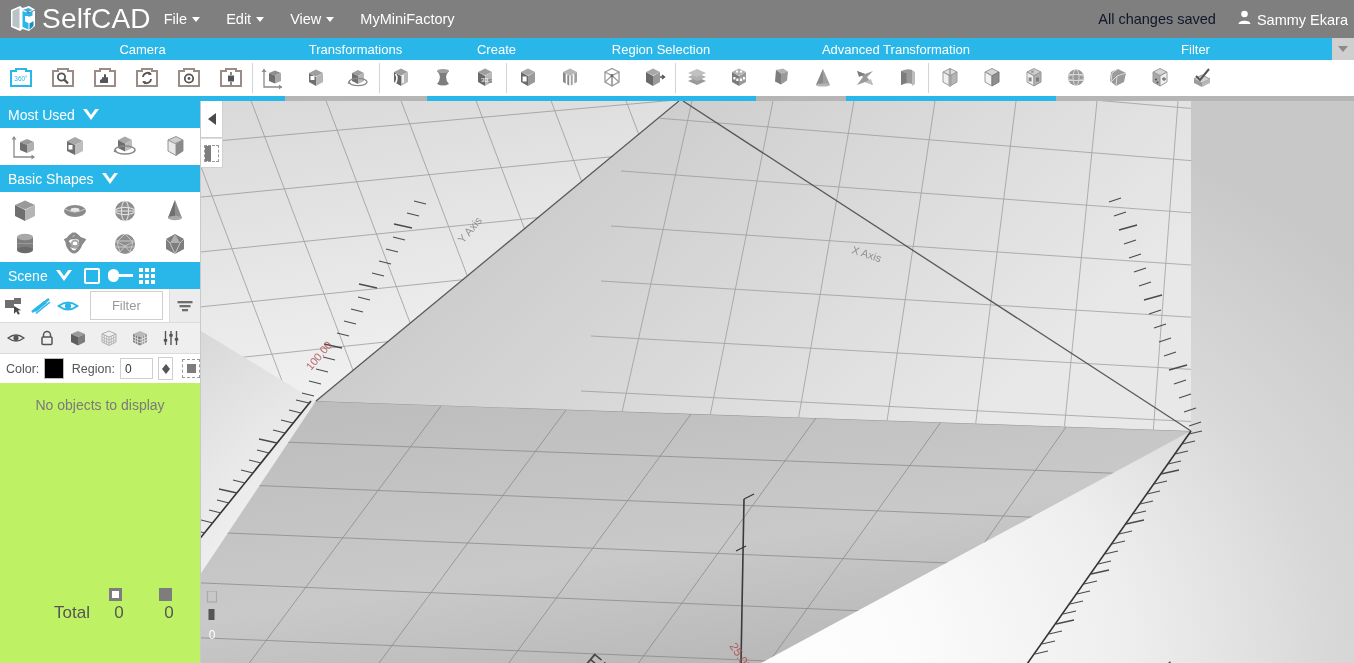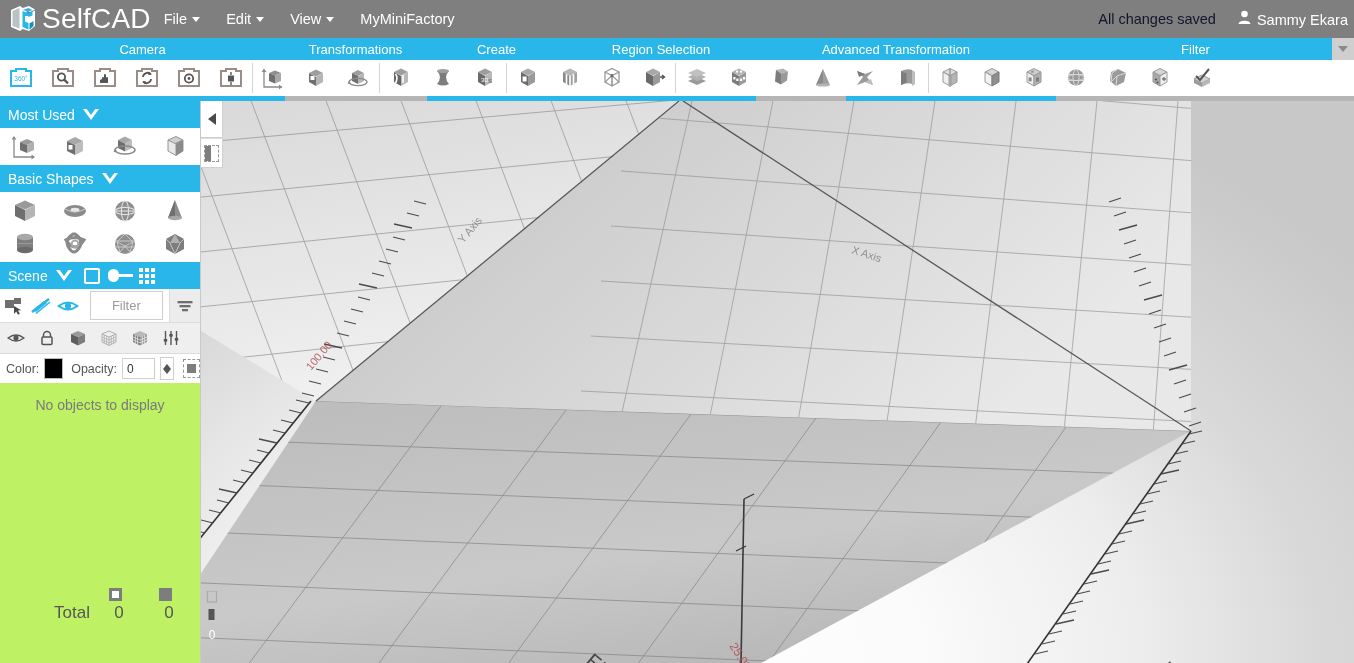--- a/index.html
+++ b/index.html
@@ -728,21 +728,21 @@
           <rect x="1.8" y="9" width="3.4" height="2.6" fill="#555"></rect>
           <rect x="7.3" y="4" width="3.4" height="2.6" fill="#555"></rect>
           <rect x="12.8" y="8" width="3.4" height="2.6" fill="#555"></rect>
         </svg>
       </div>
     </div>
 
     <div class="color-row">
       <span>Color:</span>
       <span class="swatch"></span>
-      <span style="margin-left:3px;">Opacity:</span>
+      <span style="margin-left:3px;">Region:</span>
       <span class="op-input">0</span>
       <span class="spinner">
         <i class="sp-up"></i>
           <i class="sp-dn"></i>
       </span>
       <span class="dashbox">
           <i></i>
         </span>
     </div>
 

